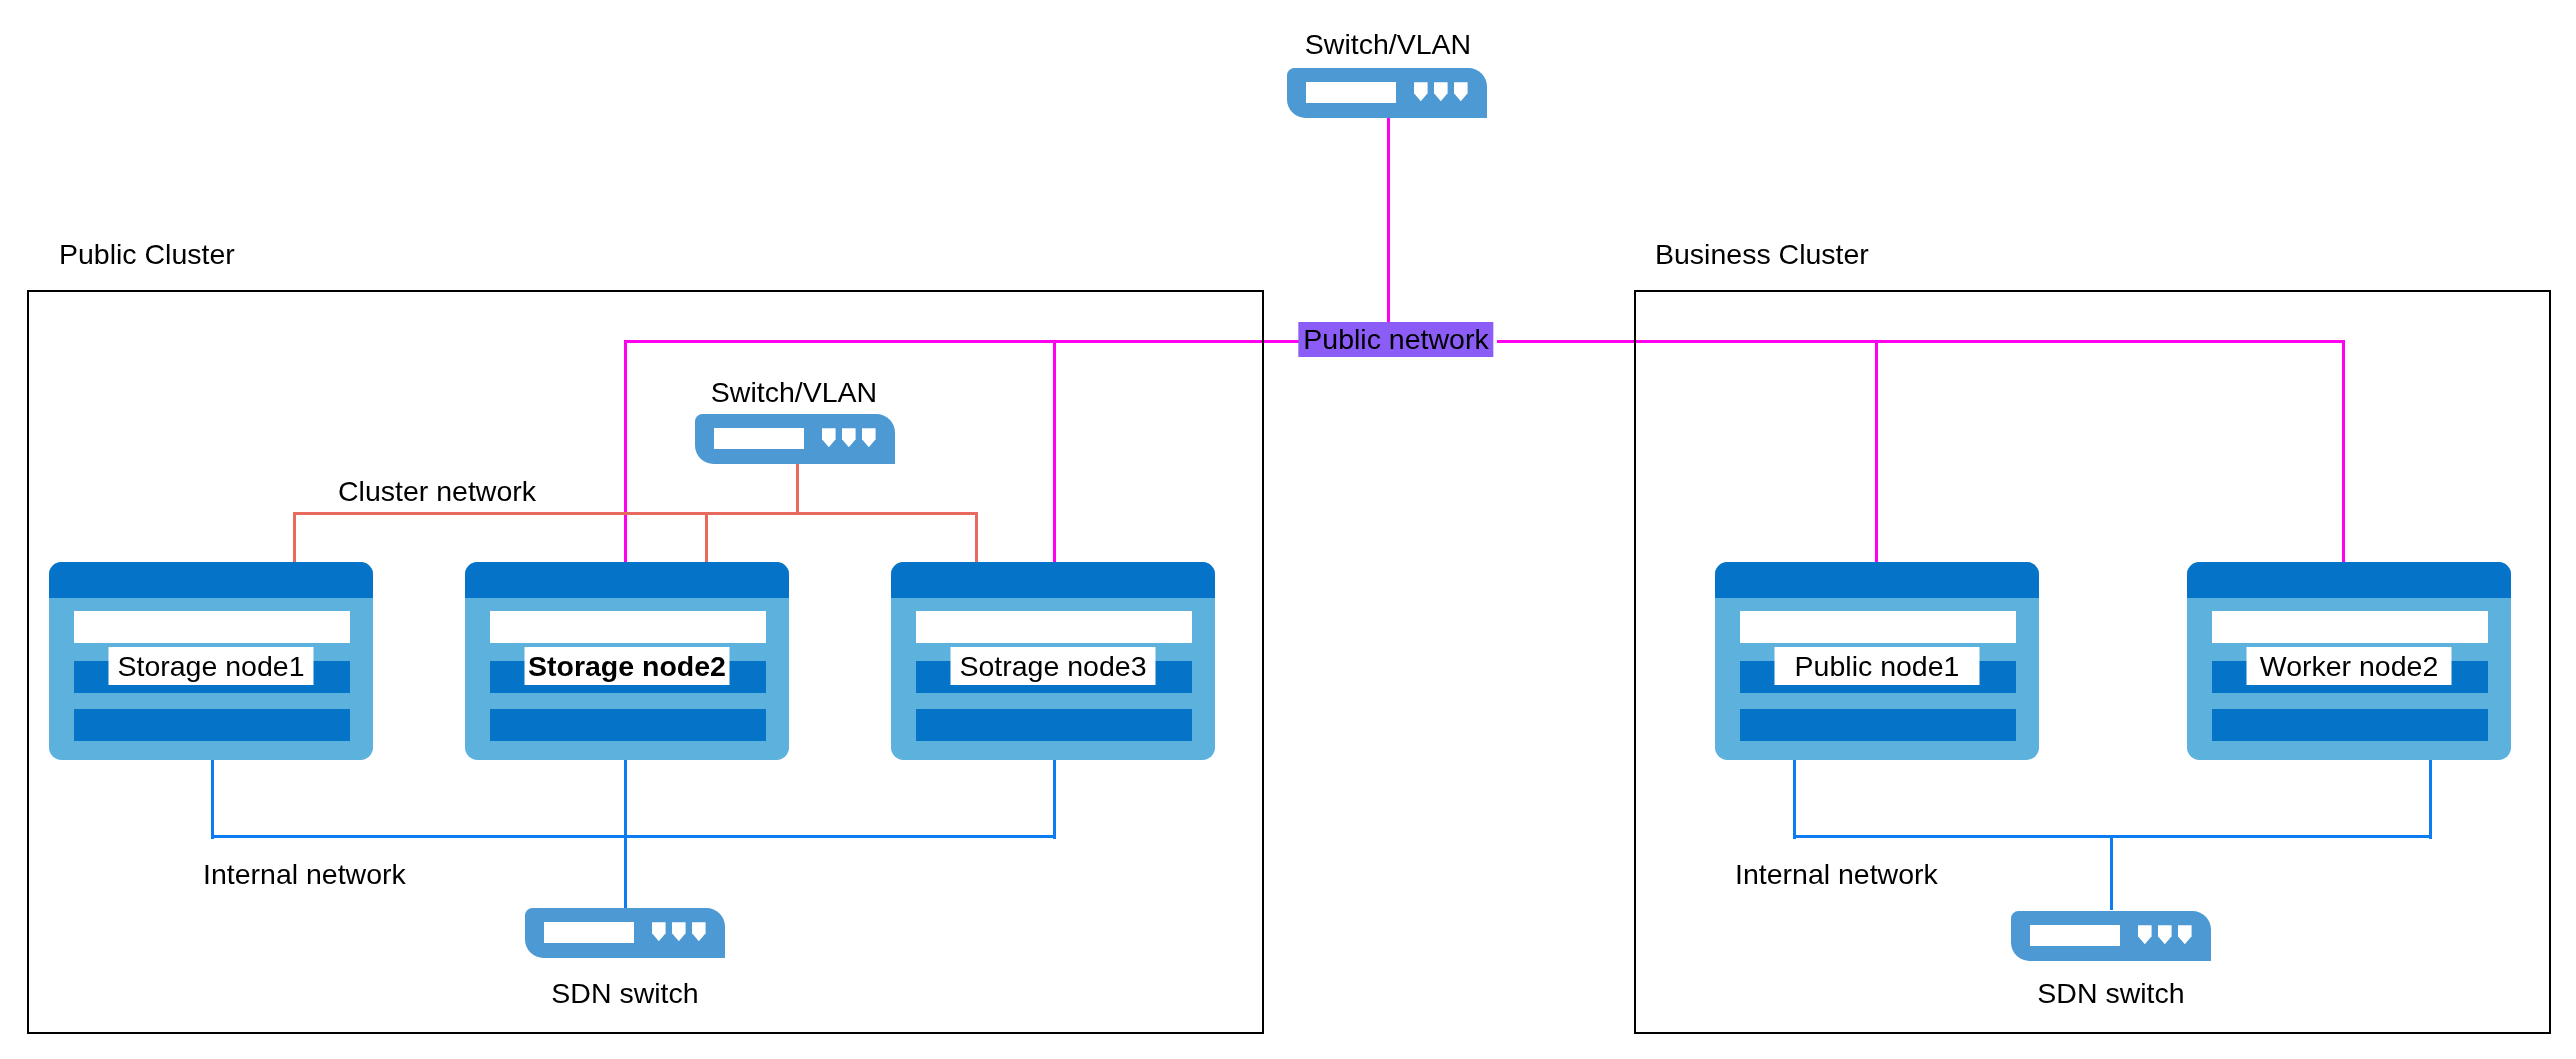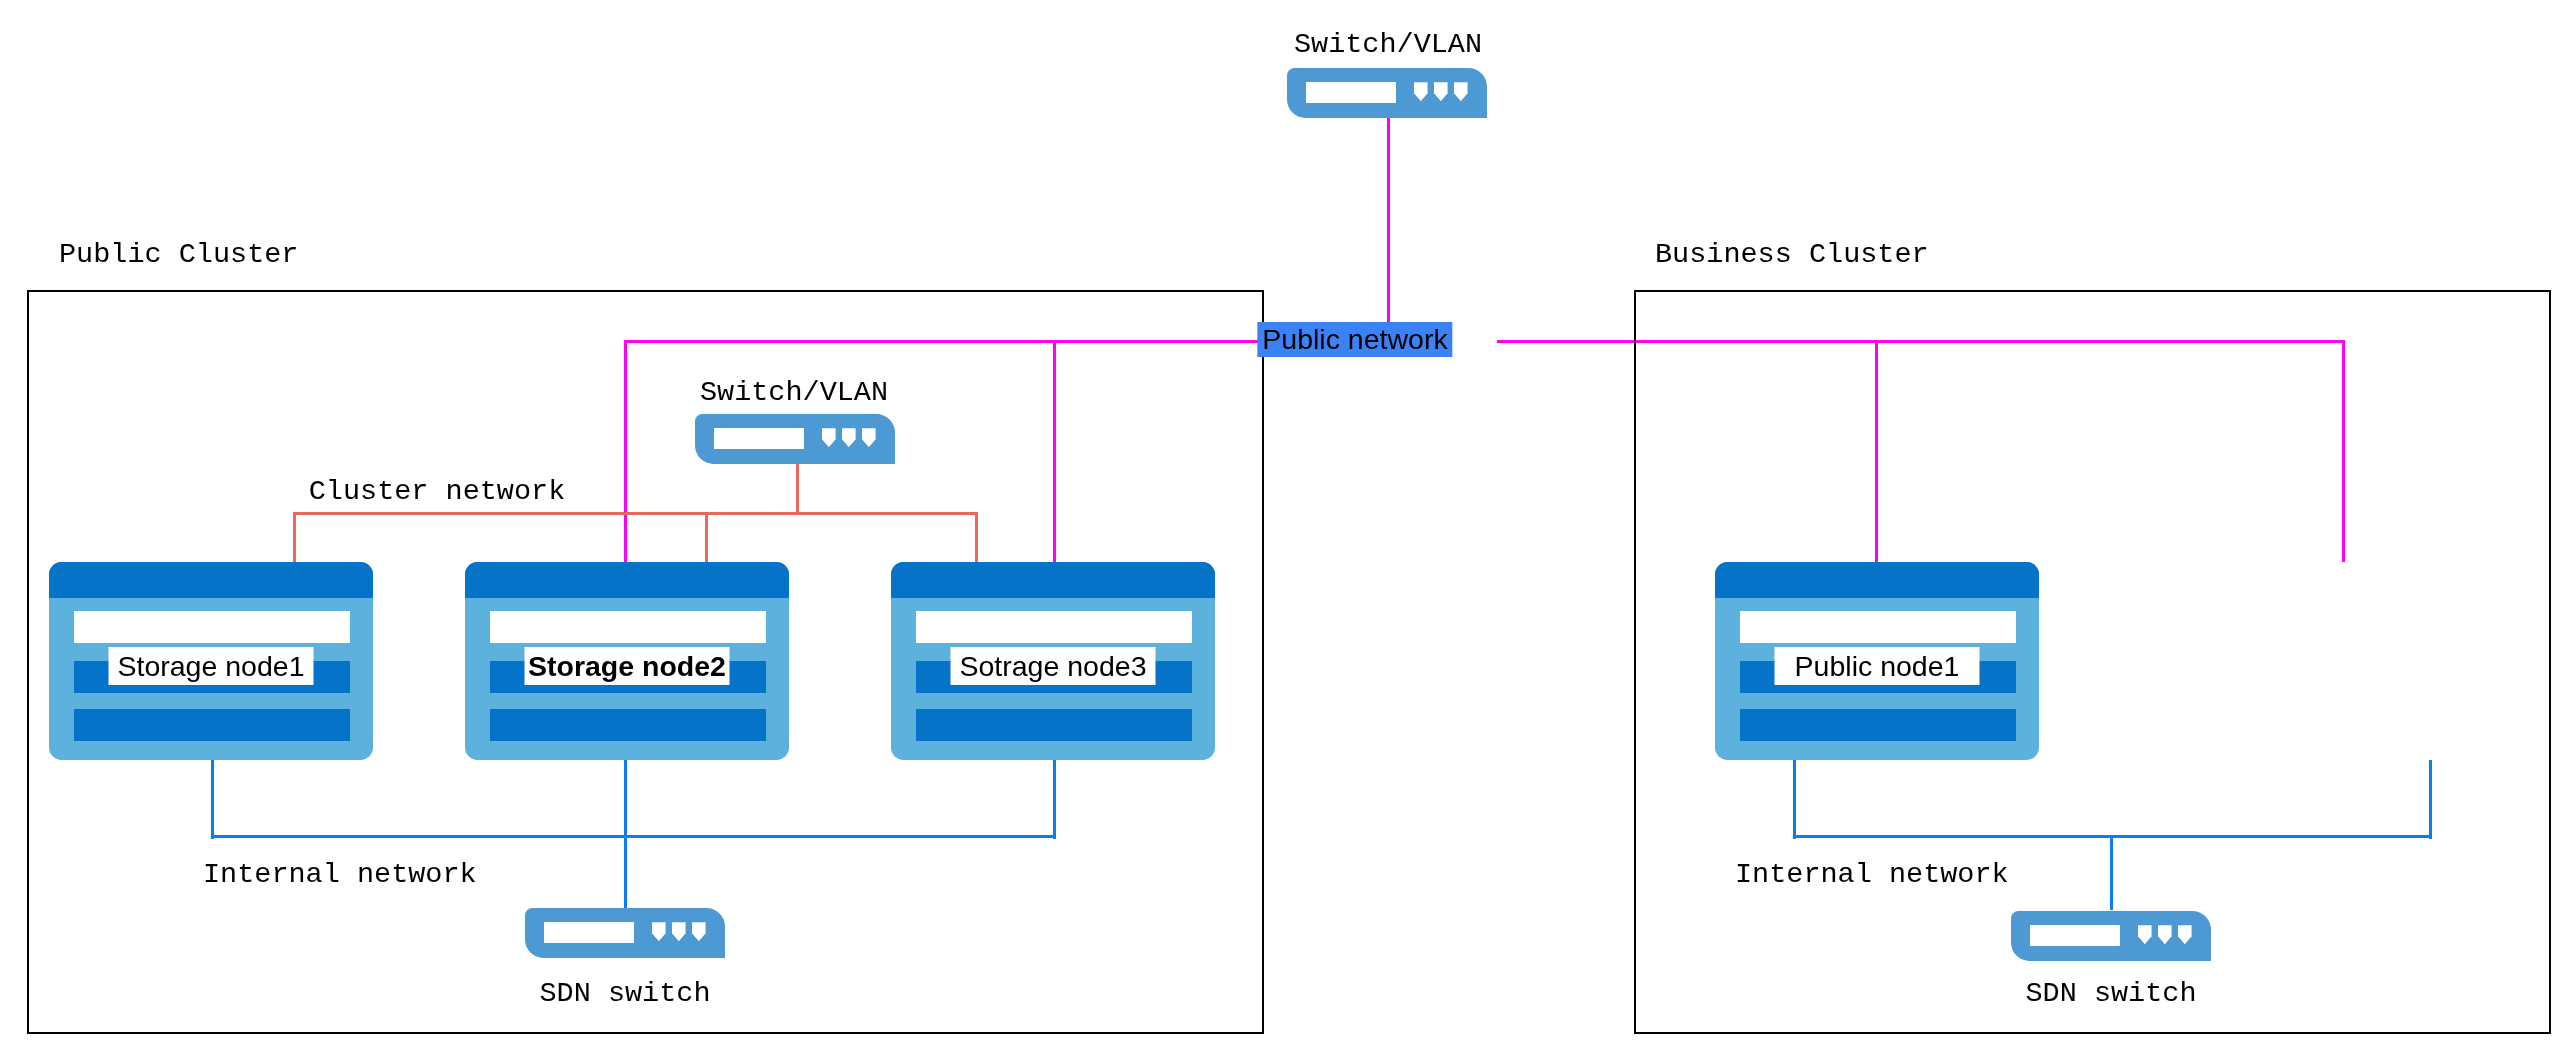--- a/index.html
+++ b/index.html
@@ -8,21 +8,21 @@
     --text:#000000; --background:#FFFFFF;
   }
   *{margin:0;padding:0;box-sizing:border-box;}
   html,body{background:var(--background);}
   .canvas{
     position:relative; width:2576px; height:1059px; background:var(--background);
     font-family:"Liberation Sans","DejaVu Sans",sans-serif; color:var(--text);
     overflow:hidden;
   }
   .abs{position:absolute;}
-  .lbl{position:absolute; font-size:28.5px; line-height:1.25; white-space:nowrap; color:var(--text);font-family:Liberation Mono, monospace;}
+  .lbl{position:absolute; font-size:28.5px; line-height:1.25; white-space:nowrap; color:var(--text);}
   .center{transform:translateX(-50%);}
   .cluster-box{position:absolute; border:2.5px solid #000; background:transparent;}
   
   .line{position:absolute;}
   .m{background:var(--magenta);}
   .r{background:var(--red);}
   .b{background:var(--blue);}
   
   .switch{
     position:absolute; width:200px; height:50px;
@@ -49,22 +49,22 @@
   .node .s-white{top:49px; background:#fff;}
   .node .s-b1{top:99px; background:var(--node-dark);}
   .node .s-b2{top:147px; background:var(--node-dark);}
   .node .nlabel{
     position:absolute; left:50%; top:85px; transform:translateX(-50%);
     width:205px; height:38px; background:#fff;
     display:flex; align-items:center; justify-content:center;
     font-size:28.5px; color:var(--text); z-index:2;
   }
   .pub-label{
-    position:absolute; left:1355px; top:322px; transform:translateX(-50%);
-    background:#3b82f6; padding:1.2px 5px; font-size:28.5px; z-index:3;
+    position:absolute; left:1396px; top:322px; transform:translateX(-50%);
+    background:#8b5cf6; padding:1.2px 5px; font-size:28.5px; z-index:3;
   }
 </style>
 </head>
 <body>
 
 <div class="canvas">
 
   <div class="line m abs" style="left:1387px; top:118px; width:3.1px; height:225px;"></div>
   <div class="line m abs" style="left:624px; top:340px; width:678px; height:3.1px;"></div>
   <div class="line m abs" style="left:1497px; top:340px; width:848px; height:3.1px;"></div>
@@ -138,20 +138,27 @@
     <div class="slot s-b2"></div>
     <div class="nlabel">Sotrage node3</div>
   </div>
   <div class="node" style="left:1715px;">
     <div class="hdr"></div>
     <div class="slot s-white"></div>
     <div class="slot s-b1"></div>
     <div class="slot s-b2"></div>
     <div class="nlabel">Public node1</div>
   </div>
+  <div class="node" style="left:2187px;">
+    <div class="hdr"></div>
+    <div class="slot s-white"></div>
+    <div class="slot s-b1"></div>
+    <div class="slot s-b2"></div>
+    <div class="nlabel">Worker node2</div>
+  </div>
 
   <div class="switch" style="left:525px; top:908px;">
     <span class="display"></span>
     <span class="port p1"></span>
     <span class="port p2"></span>
     <span class="port p3"></span>
   </div>
   <div class="lbl center" style="left:625px; top:976px;">SDN switch</div>
 
   <div class="switch" style="left:2011px; top:911px;">

